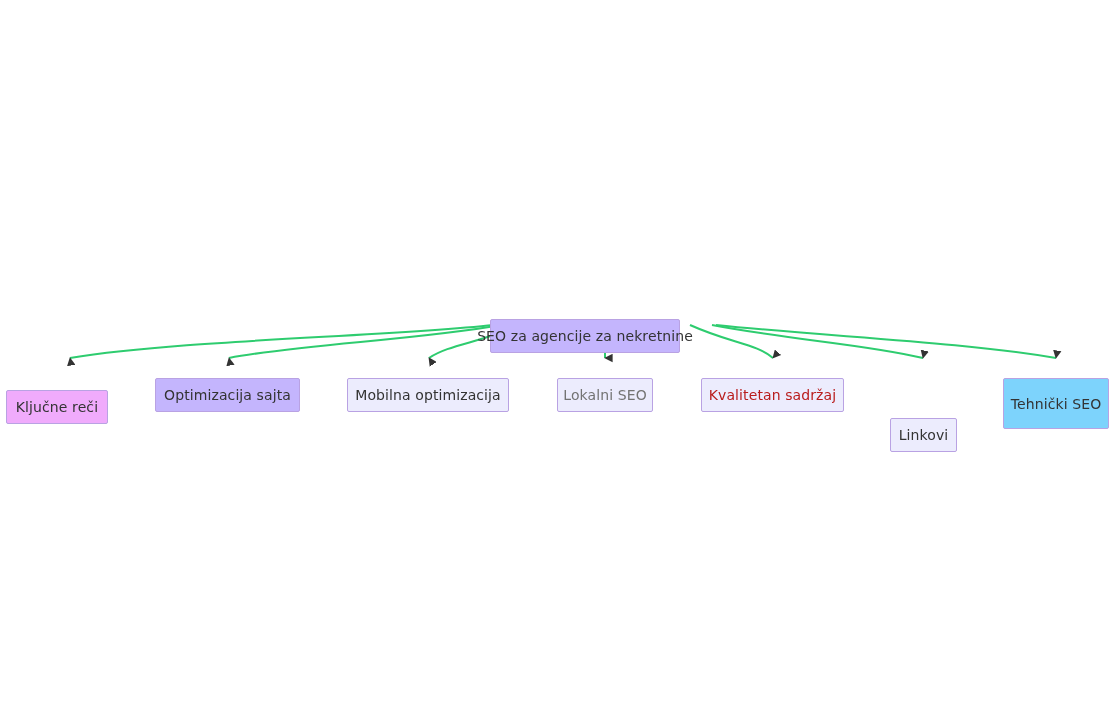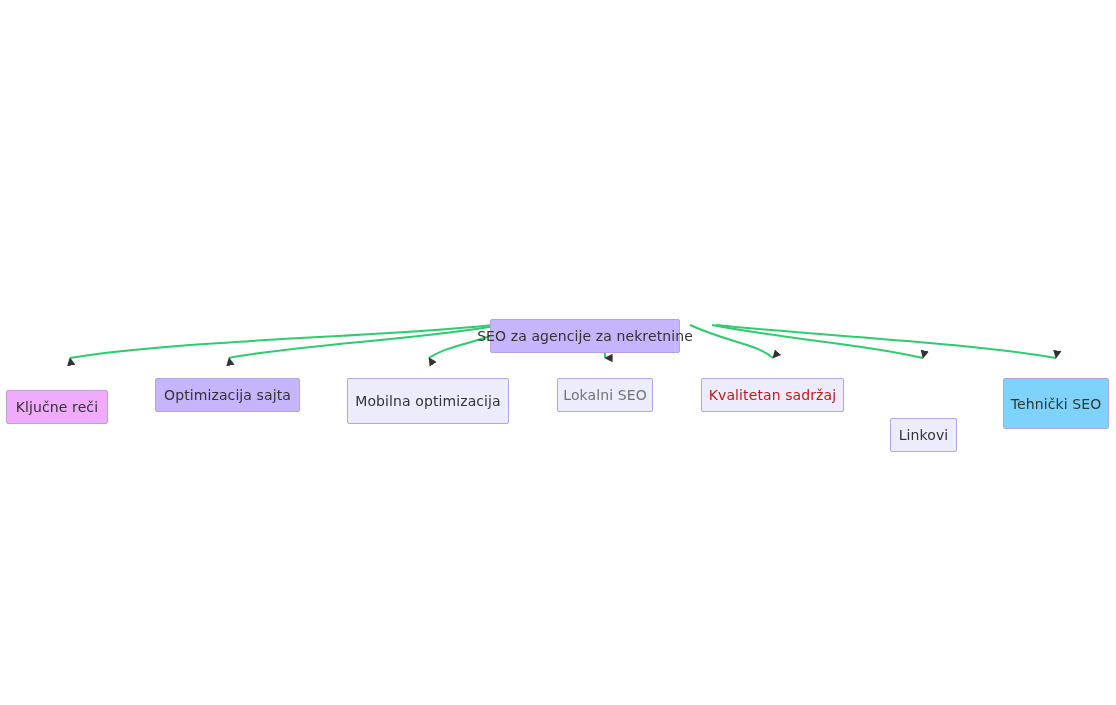--- a/index.html
+++ b/index.html
@@ -76,21 +76,21 @@
   </div>
 
   <div class="node" style="left: 6px; top: 390px; width: 102px; height: 34px; background: #f0abfc; border-color: rgb(185, 162, 227); color: rgb(51, 51, 51);">
     <span class="node-label">Ključne reči</span>
   </div>
 
   <div class="node" style="left: 155px; top: 378px; width: 145px; height: 34px; background: #c4b5fd; border-color: rgb(185, 162, 227); color: rgb(51, 51, 51);">
     <span class="node-label">Optimizacija sajta</span>
   </div>
 
-  <div class="node" style="left: 347px; top: 378px; width: 162px; height: 46px; background: rgb(236, 236, 253); border-color: rgb(185, 162, 227); color: rgb(51, 51, 51);">
+  <div class="node" style="left: 347px; top: 378px; width: 162px; height: 34px; background: rgb(236, 236, 253); border-color: rgb(185, 162, 227); color: rgb(51, 51, 51);">
     <span class="node-label">Mobilna optimizacija</span>
   </div>
 
   <div class="node" style="left: 557px; top: 378px; width: 96px; height: 34px; background: rgb(236, 236, 253); border-color: rgb(185, 162, 227); color: #737373;">
     <span class="node-label">Lokalni SEO</span>
   </div>
 
   <div class="node" style="left: 701px; top: 378px; width: 143px; height: 34px; background: rgb(236, 236, 253); border-color: rgb(185, 162, 227); color: #b91c1c;">
     <span class="node-label">Kvalitetan sadržaj</span>
   </div>

